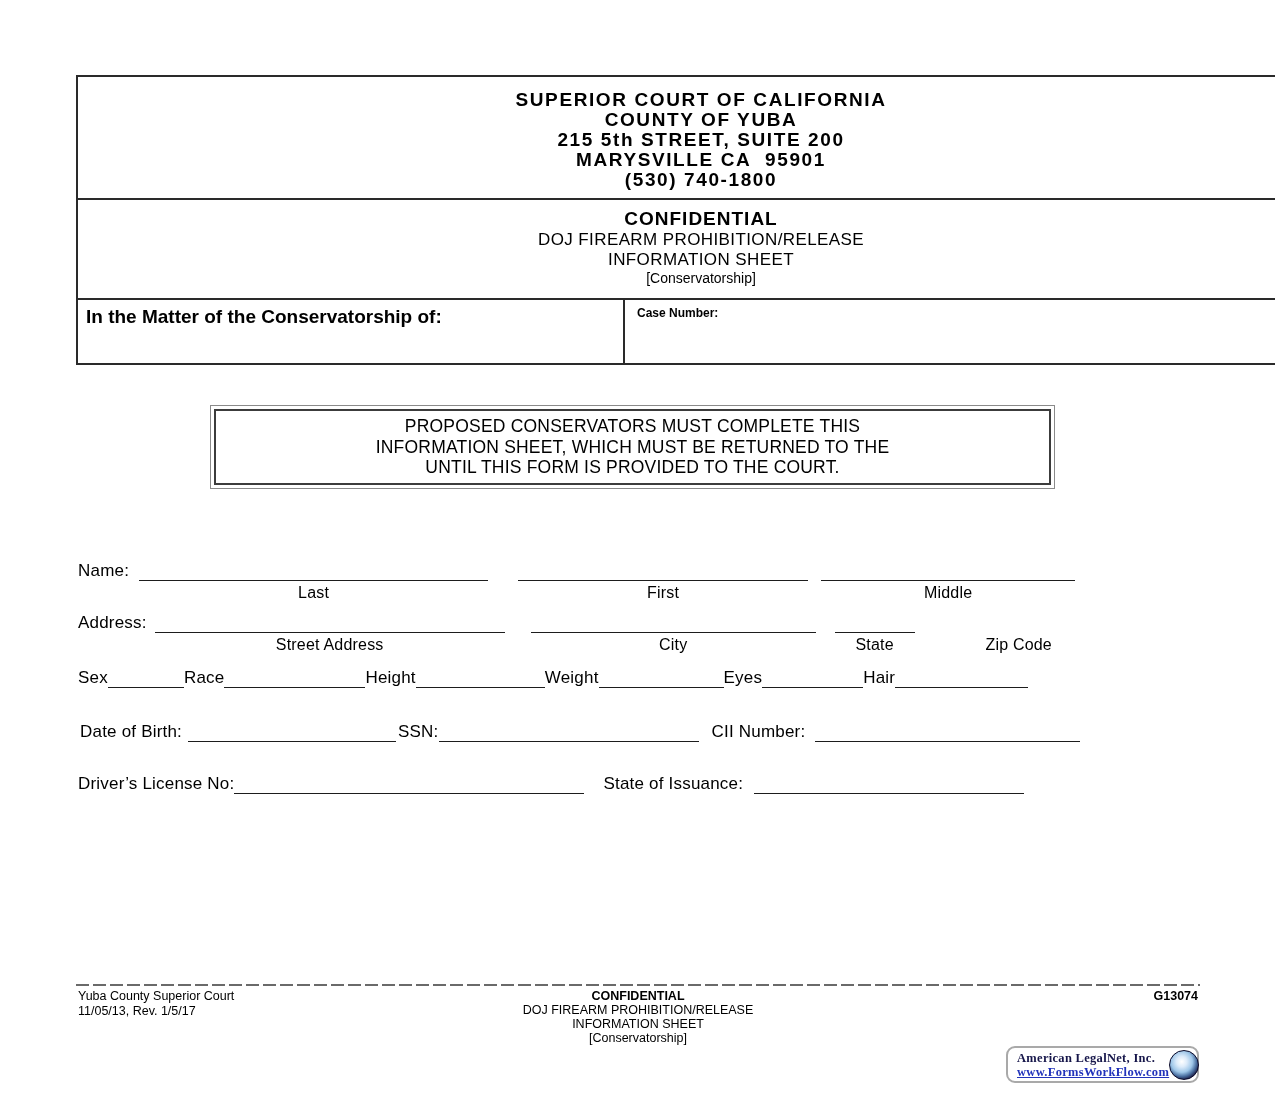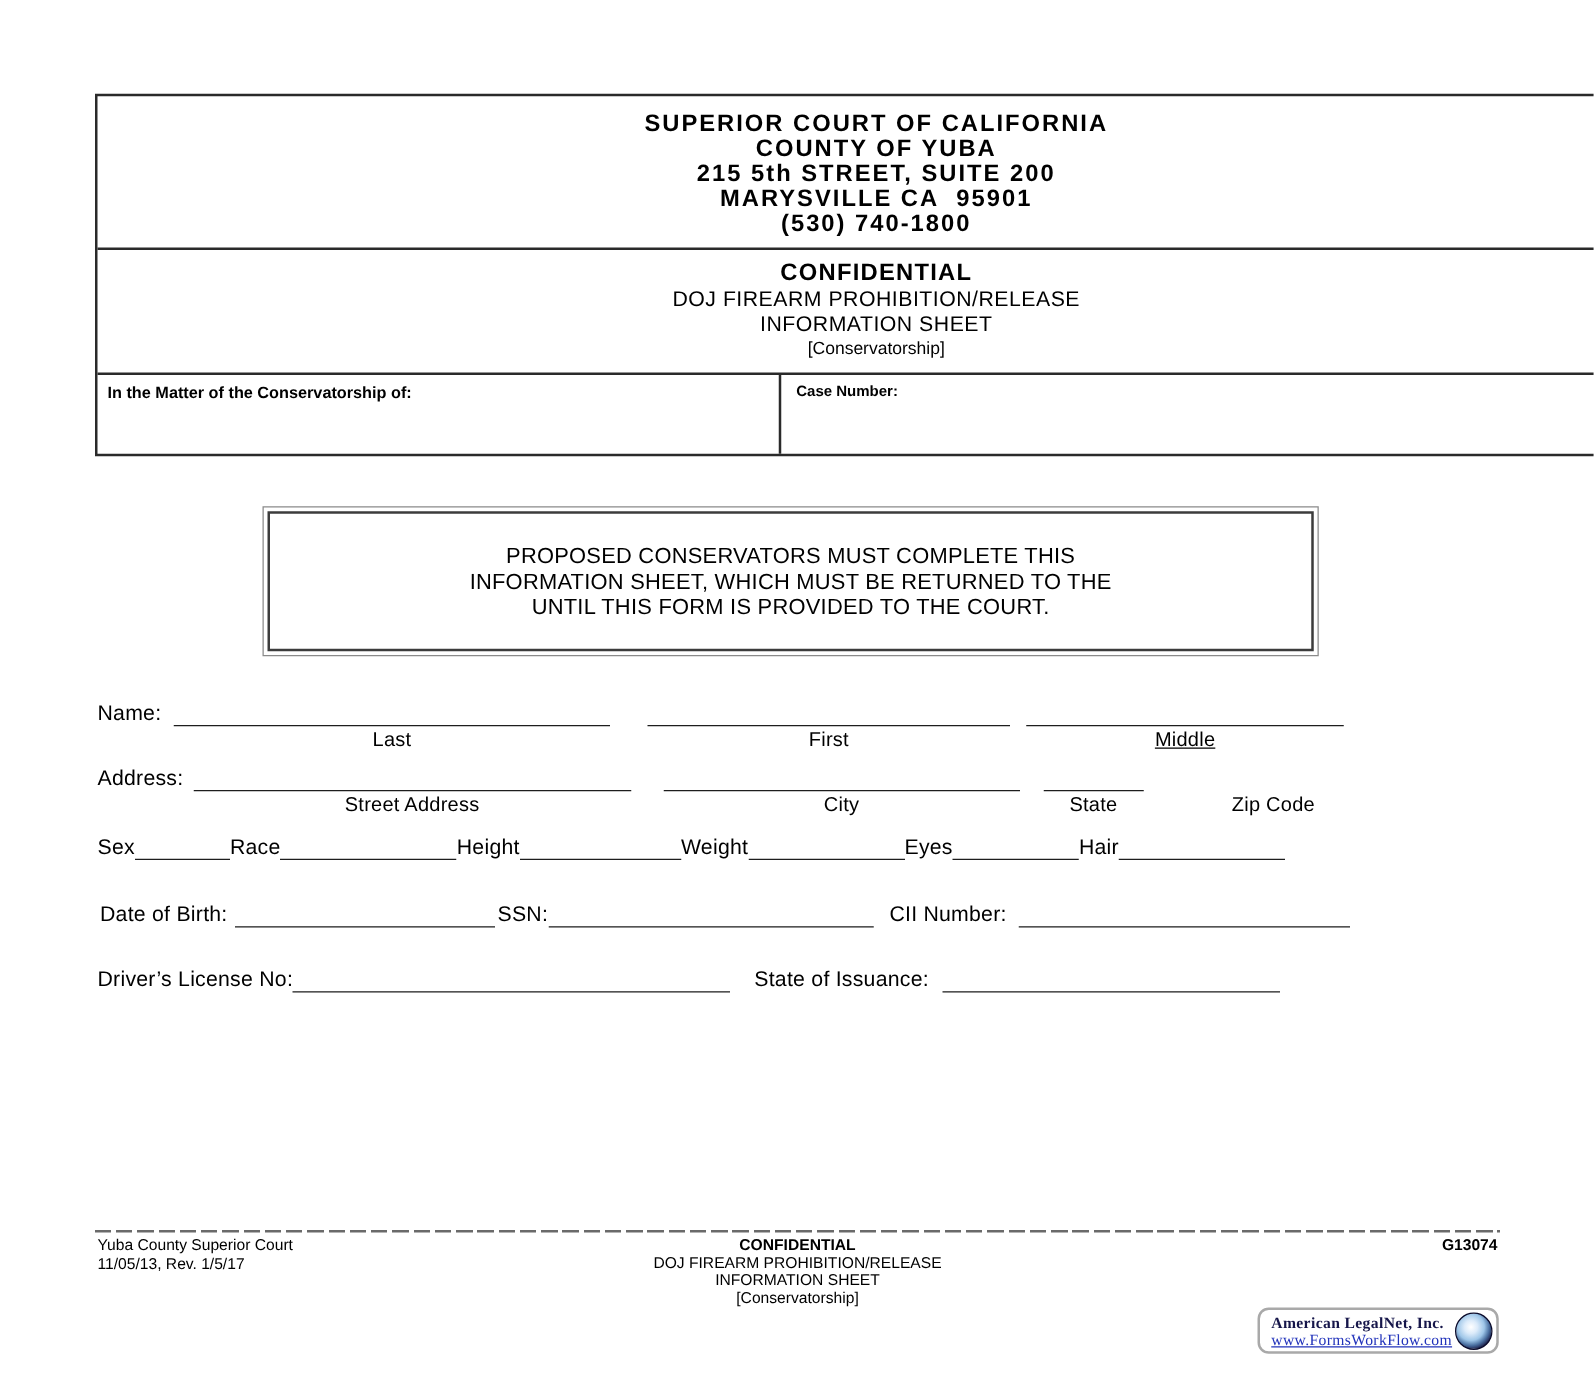--- a/index.html
+++ b/index.html
@@ -22,27 +22,27 @@
   .conf-block{
     height:100px;box-sizing:border-box;border-bottom:2px solid #2a2a2a;
     text-align:center;padding-top:8px;
   }
   .conf-title{font-weight:bold;font-size:19px;letter-spacing:1px;line-height:22px;}
   .conf-sub{font-size:17px;line-height:20px;letter-spacing:0.4px;}
   .conf-small{font-size:14px;line-height:17px;}
   .case-row{display:flex;height:63px;}
   .case-cell-left{
     flex:0 0 547px;border-right:2px solid #2a2a2a;box-sizing:border-box;
-    padding:6px 8px;font-weight:bold;font-size:13px;
+    padding:6px 8px;font-weight:bold;font-size:19px;
   }
   .case-cell-right{flex:1;padding:6px 12px;font-weight:bold;font-size:12px;}
 
   
   .notice-outer{
-    position:absolute;left:210px;top:405px;width:845px;height:120px;
+    position:absolute;left:210px;top:405px;width:845px;height:84px;
     border:1px solid #8a8a8a;box-sizing:border-box;padding:3px;background:#fff;
   }
   .notice-inner{
     border:2px solid #3c3c3c;box-sizing:border-box;height:100%;
     display:flex;flex-direction:column;justify-content:center;
     text-align:center;font-size:17.5px;line-height:20.5px;letter-spacing:0.2px;
   }
 
   
   .form-row{position:absolute;display:flex;align-items:flex-start;font-size:17px;letter-spacing:0.2px;}
@@ -68,21 +68,21 @@
     position:absolute;left:1006px;top:1046px;width:193px;height:37px;
     border:2px solid #a9a9a9;border-radius:9px;box-sizing:border-box;
     display:flex;align-items:center;padding:2px 2px 2px 9px;background:#fff;
   }
   .aln-text{flex:1;display:flex;flex-direction:column;justify-content:center;}
   .aln-company{
     font-family:"Liberation Serif","DejaVu Serif",serif;font-weight:bold;
     font-size:12.5px;color:#16164a;line-height:14px;letter-spacing:0.3px;
   }
   .aln-site{
-    font-family:"Liberation Serif","DejaVu Serif",serif;font-weight:normal;
+    font-family:"Liberation Serif","DejaVu Serif",serif;font-weight:bold;
     font-size:12.5px;color:#2233bb;text-decoration:underline;line-height:14px;letter-spacing:0.3px;
   }
   .globe{
     width:30px;height:30px;border-radius:50%;flex:0 0 30px;margin-right:1px;
     border:1px solid #0a0a2a;box-sizing:border-box;
     background:
       radial-gradient(circle at 42% 38%, #ffffff 0%, #dcebfa 22%, #9ec6e8 45%, #4a6fa0 62%, #16163f 78%, #050510 100%);
   }
 </style>
 </head>
@@ -121,21 +121,21 @@
   <div class="form-row" style="left:78px;top:561px;">
     <span class="flabel">Name:</span>
     <span class="seg" style="width:349px;margin-left:10px;">
       <span class="fill-line"></span>
       <span class="sub-label">Last</span>
     </span>
     <span class="seg" style="width:290px;margin-left:30px;">
       <span class="fill-line"></span>
       <span class="sub-label">First</span>
     </span>
-    <span class="seg" style="width:254px;margin-left:13px;text-decoration:underline;">
+    <span class="seg" style="width:254px;margin-left:13px;">
       <span class="fill-line"></span>
       <span class="sub-label">Middle</span>
     </span>
   </div>
 
   <div class="form-row" style="left:78px;top:613px;">
     <span class="flabel">Address:</span>
     <span class="seg" style="width:350px;margin-left:8px;">
       <span class="fill-line"></span>
       <span class="sub-label">Street Address</span>

